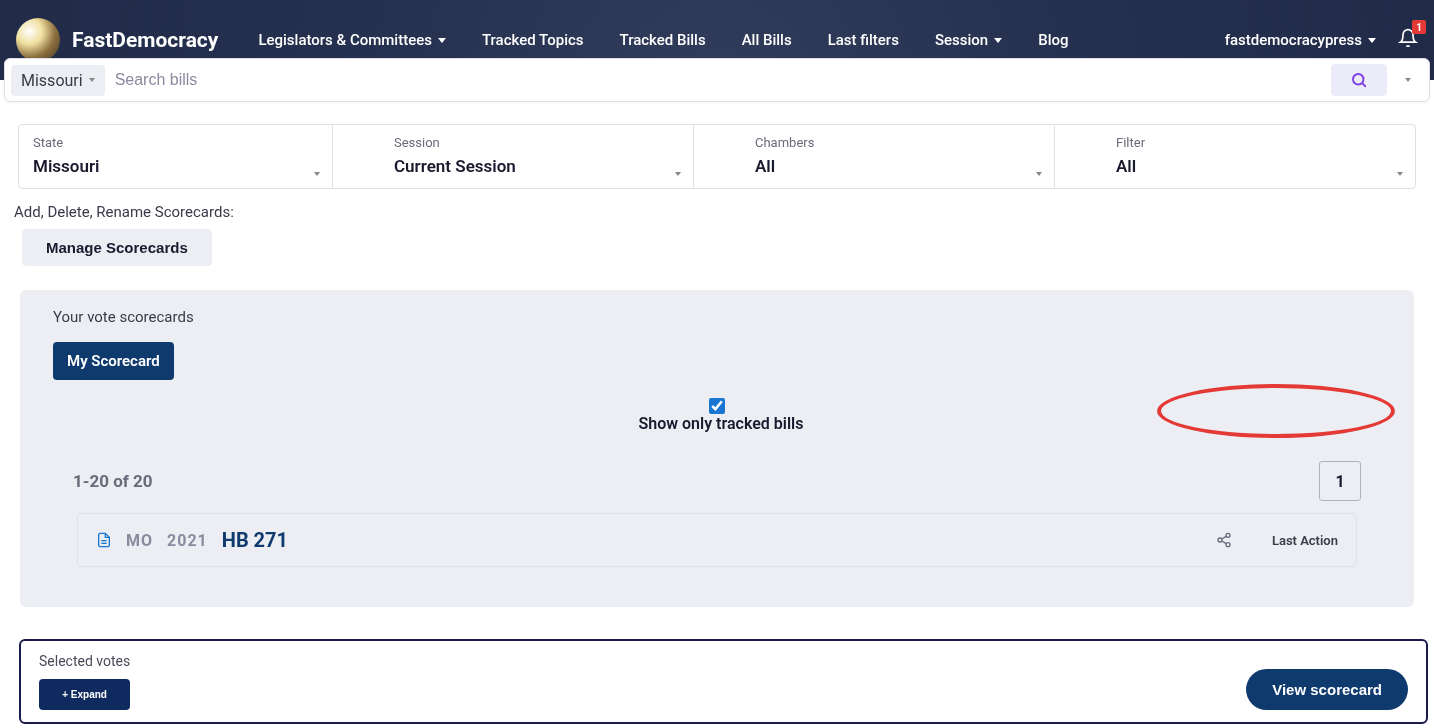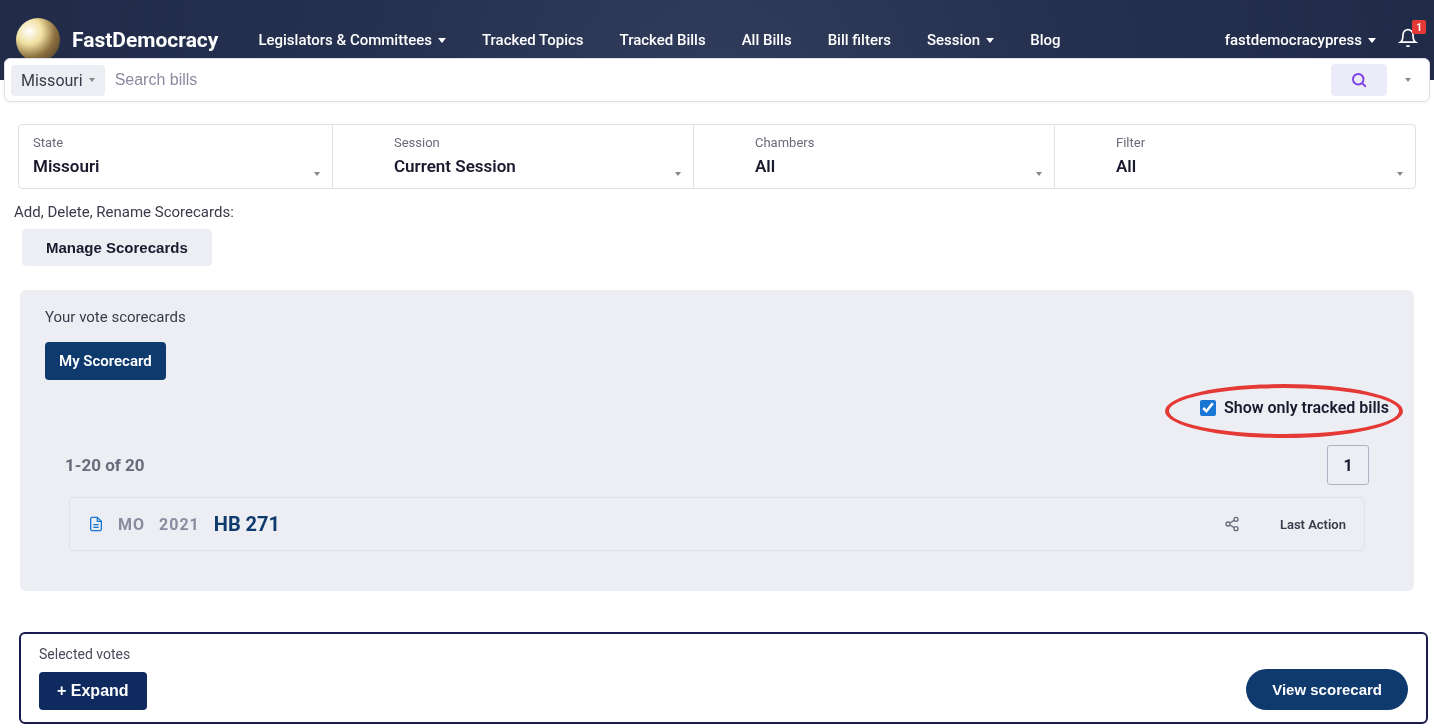--- a/index.html
+++ b/index.html
@@ -33,44 +33,44 @@
 .filter-row { display: flex; border: 1px solid #e0e0e8; border-radius: 4px; margin: 0 8px; gap: 47px; }
 .filter-cell { flex: 1; border-right: 1px solid #e0e0e8; padding: 10px 14px 12px; position: relative; }
 .filter-cell:last-child { border-right: none; }
 .filter-label { font-size: 13px; color: #6a6a7a; margin-bottom: 6px; }
 .filter-value { font-size: 17px; font-weight: 600; color: #1a1a2e; }
 .filter-caret { position: absolute; right: 12px; bottom: 12px; }
 
 .manage-line { margin: 14px 0 8px 4px; font-size: 15px; color: #3a3a4a; }
 .manage-btn { margin: 0 0 24px 12px; background: #eceef3; border: none; border-radius: 4px; padding: 10px 24px; font-size: 15px; font-weight: 600; color: #1a1a2e; cursor: pointer; }
 
-.scorecard-panel { background: #eceef3; border-radius: 6px; margin: 0 10px; padding: 18px 25px 40px; }
+.scorecard-panel { background: #eceef3; border-radius: 6px; margin: 0 10px; padding: 18px 33px 40px; }
 .panel-label { font-size: 15px; color: #3a3a4a; margin-bottom: 16px; }
 .scorecard-chip { background: #0f3a6e; color: #fff; padding: 10px 14px; border-radius: 4px; font-size: 15px; font-weight: 600; display: inline-block; cursor: pointer; }
-.show-tracked-row { display: flex; justify-content: flex-end; margin-top: 18px; align-items: center; position: relative; }
+.show-tracked-row { display: flex; justify-content: flex-end; margin-top: 18px; align-items: center; position: relative; flex-direction: column; }
 .show-tracked-label { font-size: 16px; font-weight: 600; color: #1a1a2e; margin-left: 8px; }
 .highlight-ellipse { position: absolute; right: -14px; top: -14px; width: 238px; height: 54px; border: 4px solid #e53935; border-radius: 50%; pointer-events: none; }
 .checkbox { width: 16px; height: 16px; cursor: pointer; accent-color: #1976d2; }
 
 .results-row { display: flex; justify-content: space-between; align-items: center; margin: 28px 20px 12px; }
 .results-count { font-size: 17px; font-weight: 700; color: #6a6a7a; }
 .page-num { border: 1px solid #b0b0c0; background: #eceef3; width: 42px; height: 40px; display: flex; align-items: center; justify-content: center; font-size: 16px; font-weight: 700; cursor: pointer; border-radius: 3px; }
 
 .bill-card { border: 1px solid #e0e0e8; border-radius: 4px; margin: 0 24px; padding: 14px 18px; display: flex; align-items: center; }
 .bill-left { display: flex; align-items: center; gap: 14px; flex: 1; }
 .doc-icon { color: #1976d2; }
 .bill-meta { color: #8a8aa0; font-size: 16px; font-weight: 700; letter-spacing: 1px; }
 .bill-num { color: #0f3a6e; font-size: 20px; font-weight: 700; }
 .share-icon { color: #6a6a7a; cursor: pointer; margin-right: 40px; }
 .last-action { font-size: 13px; color: #3a3a4a; font-weight: 600; }
 
 .footer-bar { position: fixed; bottom: 4px; left: 4px; right: 6px; background: #fff; border: 2px solid #1a1a4e; border-radius: 6px; padding: 12px 18px; display: flex; align-items: flex-end; justify-content: space-between; margin-left: 15px; }
 .footer-left { display: flex; flex-direction: column; gap: 10px; }
 .footer-label { font-size: 14px; color: #4a4a5a; }
-.expand-btn { background: #0f2a5e; color: #fff; border: none; border-radius: 4px; padding: 10px 18px; font-size: 16px; font-weight: 600; cursor: pointer; }
+.expand-btn { background: #0f2a5e; color: #fff; border: none; border-radius: 4px; padding: 10px 18px; font-size: 10px; font-weight: 600; cursor: pointer; }
 .view-btn { background: #0f3a6e; color: #fff; border: none; border-radius: 22px; padding: 12px 26px; font-size: 15px; font-weight: 600; cursor: pointer; }
 
 .caret-down { width: 0; height: 0; border-left: 4px solid transparent; border-right: 4px solid transparent; border-top: 5px solid currentColor; display: inline-block; }
 .caret-small { width: 0; height: 0; border-left: 3px solid transparent; border-right: 3px solid transparent; border-top: 4px solid #888; display: inline-block; }
 </style>
 </head>
 <body>
 
 <div class="header">
   <div class="logo-wrap">
@@ -85,21 +85,21 @@
     <div class="nav-item">
         <span>Tracked Topics</span>
       </div>
     <div class="nav-item">
         <span>Tracked Bills</span>
       </div>
     <div class="nav-item">
         <span>All Bills</span>
       </div>
     <div class="nav-item">
-        <span>Bill filters</span>
+        <span>Last filters</span>
       </div>
     <div class="nav-item">
         <span>Session</span>
         <span class="caret-down"></span>
       </div>
     <div class="nav-item">
         <span>Blog</span>
       </div>
   </div>
   <div class="user-area">

